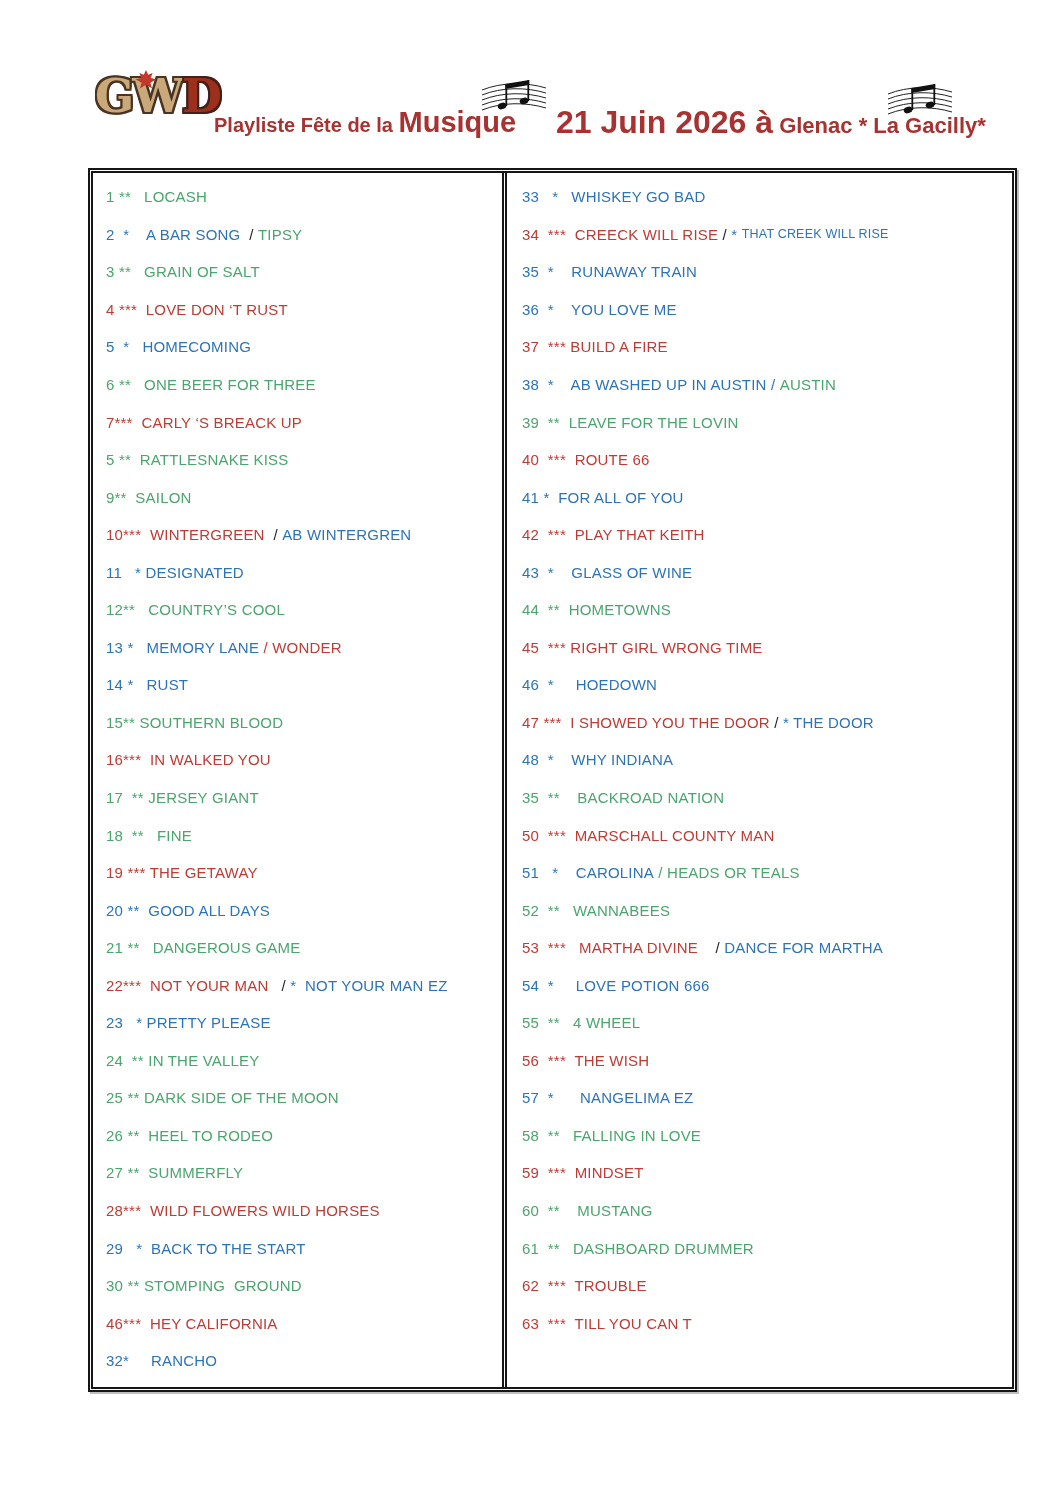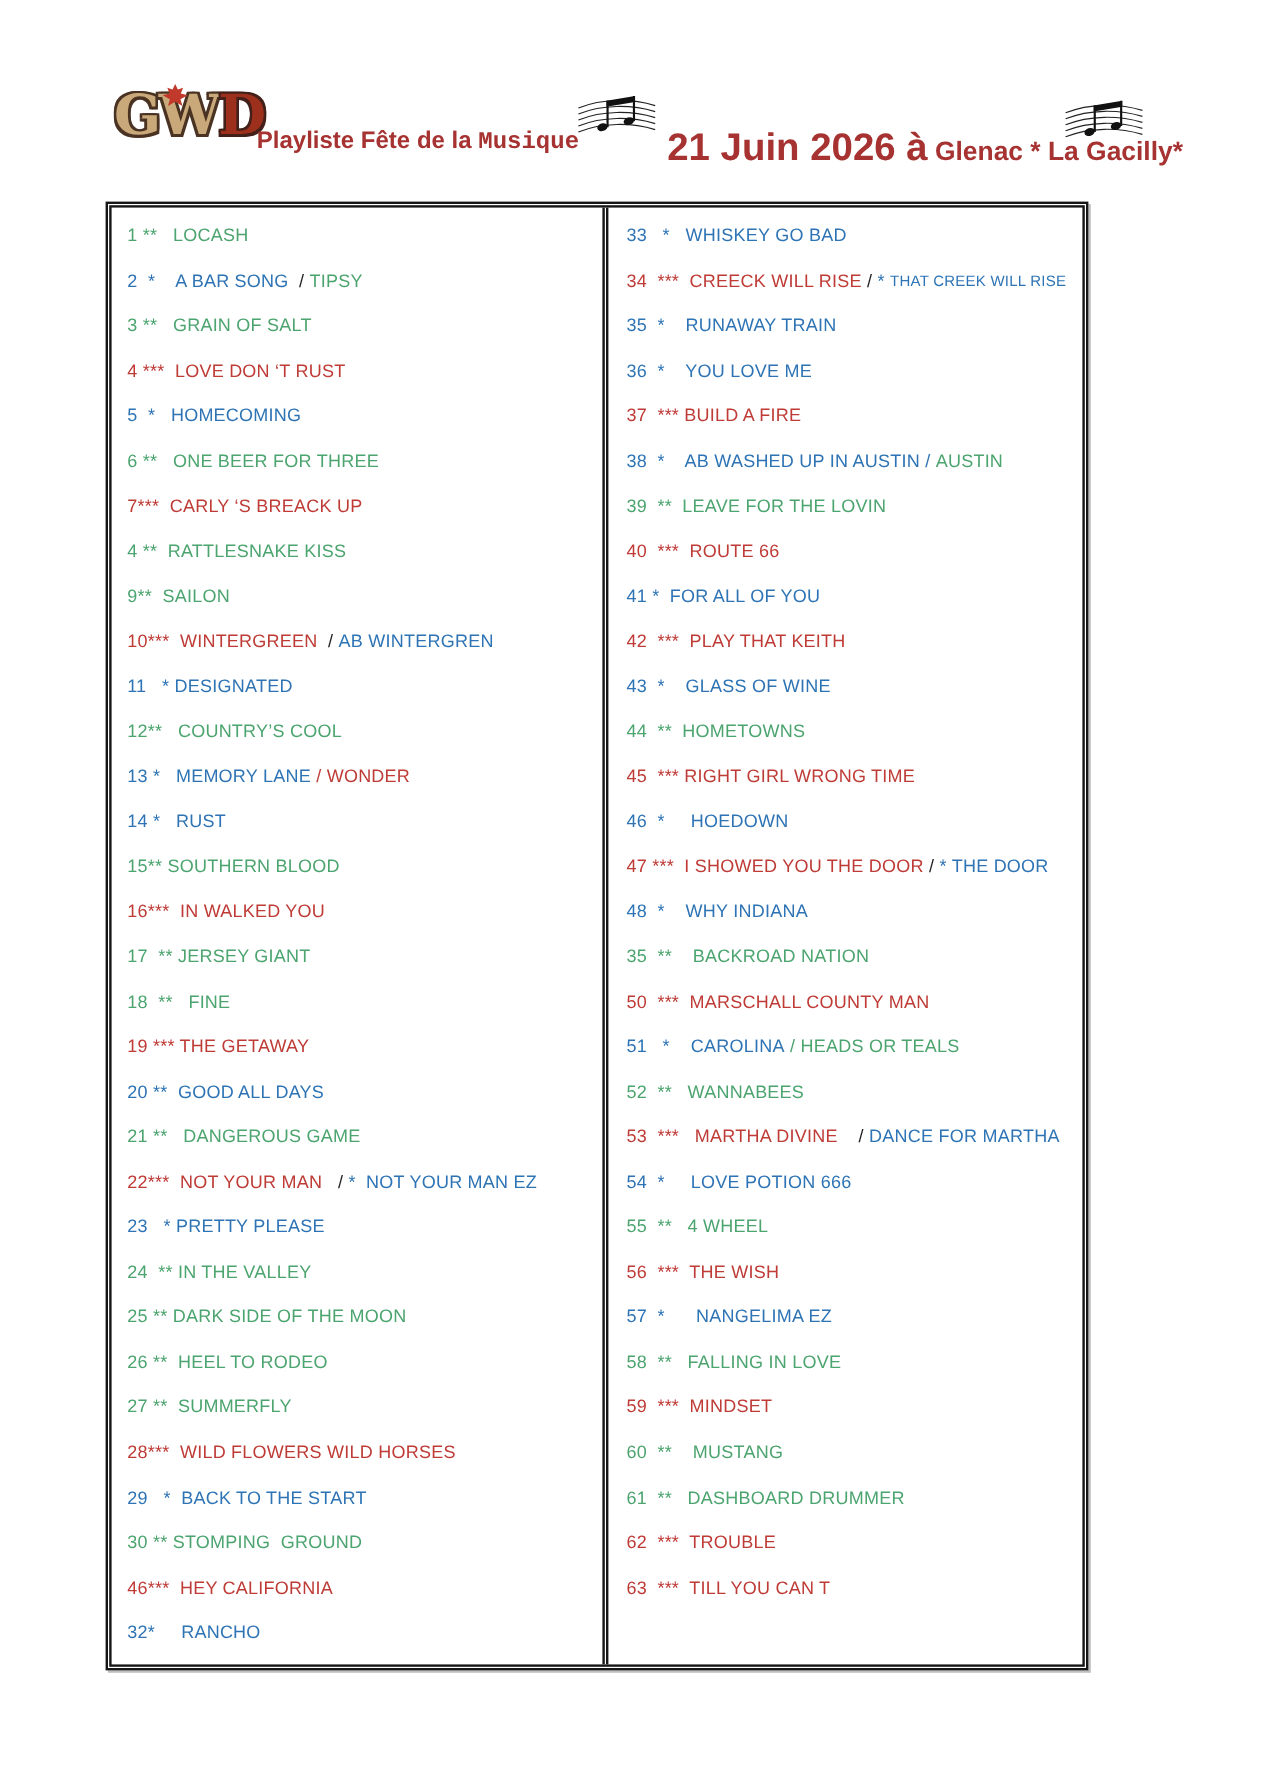--- a/index.html
+++ b/index.html
@@ -19,33 +19,33 @@
   }
   .logo .dred{
     color:#9d2f1d;
     text-shadow:-2px -2px 0 #43201a,2px -2px 0 #43201a,-2px 2px 0 #43201a,2px 2px 0 #43201a,0 2px 0 #43201a,0 -2px 0 #43201a,2px 0 0 #43201a,-2px 0 0 #43201a;
   }
   .maple{position:absolute;left:40px;top:2px;width:22px;height:22px;}
   .title-line{
     position:absolute;left:214px;top:106px;white-space:nowrap;
     font-weight:bold;font-size:20px;color:var(--header-red);
   }
-  .title-line .big{font-size:20px;font-family:Liberation Mono, monospace;}
+  .title-line .big{font-size:29px;}
   .date-line{
     position:absolute;left:556px;top:104px;white-space:nowrap;
     font-weight:bold;color:var(--header-red);
   }
   .date-line .date{font-size:32px;}
   .date-line .loc{font-size:22px;text-align:right;}
   .notes{position:absolute;width:68px;height:44px;}
   .notes1{left:480px;top:76px;}
   .notes2{left:886px;top:80px;}
   
   .box{
-    position:absolute;left:88px;top:168px;width:819px;height:1224px;
+    position:absolute;left:88px;top:168px;width:929px;height:1224px;
     border:5px double var(--border-col);box-sizing:border-box;
     display:flex;background:#fff;
     box-shadow:2px 2px 0 rgba(0,0,0,0.25);
   }
   .col{box-sizing:border-box;padding:5px 0 0 13px;}
   .col-left{width:409px;}
   .col-right{flex:1;border-left:5px double var(--border-col);padding-left:15px;}
   .row{
     height:37.55px;display:flex;align-items:center;
     white-space:pre;font-size:15px;letter-spacing:0.2px;
@@ -107,21 +107,21 @@
 
 <div class="box">
   <div class="col col-left" id="col-left">
       <div class="row"><span class="c-g">1 **   LOCASH</span></div>
       <div class="row"><span class="c-b">2  *    A BAR SONG</span><span class="c-k">  / </span><span class="c-g">TIPSY</span></div>
       <div class="row"><span class="c-g">3 **   GRAIN OF SALT</span></div>
       <div class="row"><span class="c-r">4 ***  LOVE DON ‘T RUST</span></div>
       <div class="row"><span class="c-b">5  *   HOMECOMING</span></div>
       <div class="row"><span class="c-g">6 **   ONE BEER FOR THREE</span></div>
       <div class="row"><span class="c-r">7***  CARLY ‘S BREACK UP</span></div>
-      <div class="row"><span class="c-g">4 **  RATTLESNAKE KISS</span></div>
+      <div class="row"><span class="c-g">5 **  RATTLESNAKE KISS</span></div>
       <div class="row"><span class="c-g">9**  SAILON</span></div>
       <div class="row"><span class="c-r">10***  WINTERGREEN</span><span class="c-k">  / </span><span class="c-b">AB WINTERGREN</span></div>
       <div class="row"><span class="c-b">11   * DESIGNATED</span></div>
       <div class="row"><span class="c-g">12**   COUNTRY’S COOL</span></div>
       <div class="row"><span class="c-b">13 *   MEMORY LANE</span><span class="c-r"> / </span><span class="c-r">WONDER</span></div>
       <div class="row"><span class="c-b">14 *   RUST</span></div>
       <div class="row"><span class="c-g">15** SOUTHERN BLOOD</span></div>
       <div class="row"><span class="c-r">16***  IN WALKED YOU</span></div>
       <div class="row"><span class="c-g">17  ** JERSEY GIANT</span></div>
       <div class="row"><span class="c-g">18  **   FINE</span></div>

